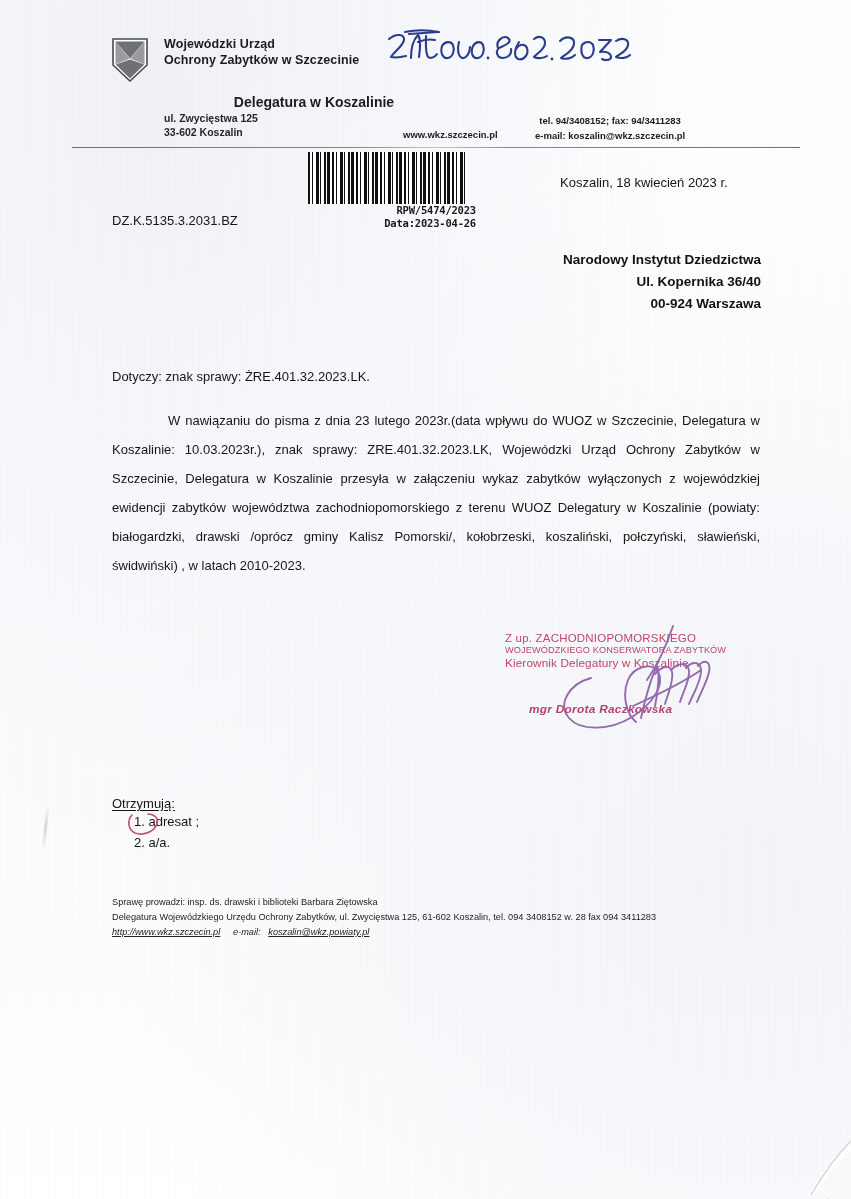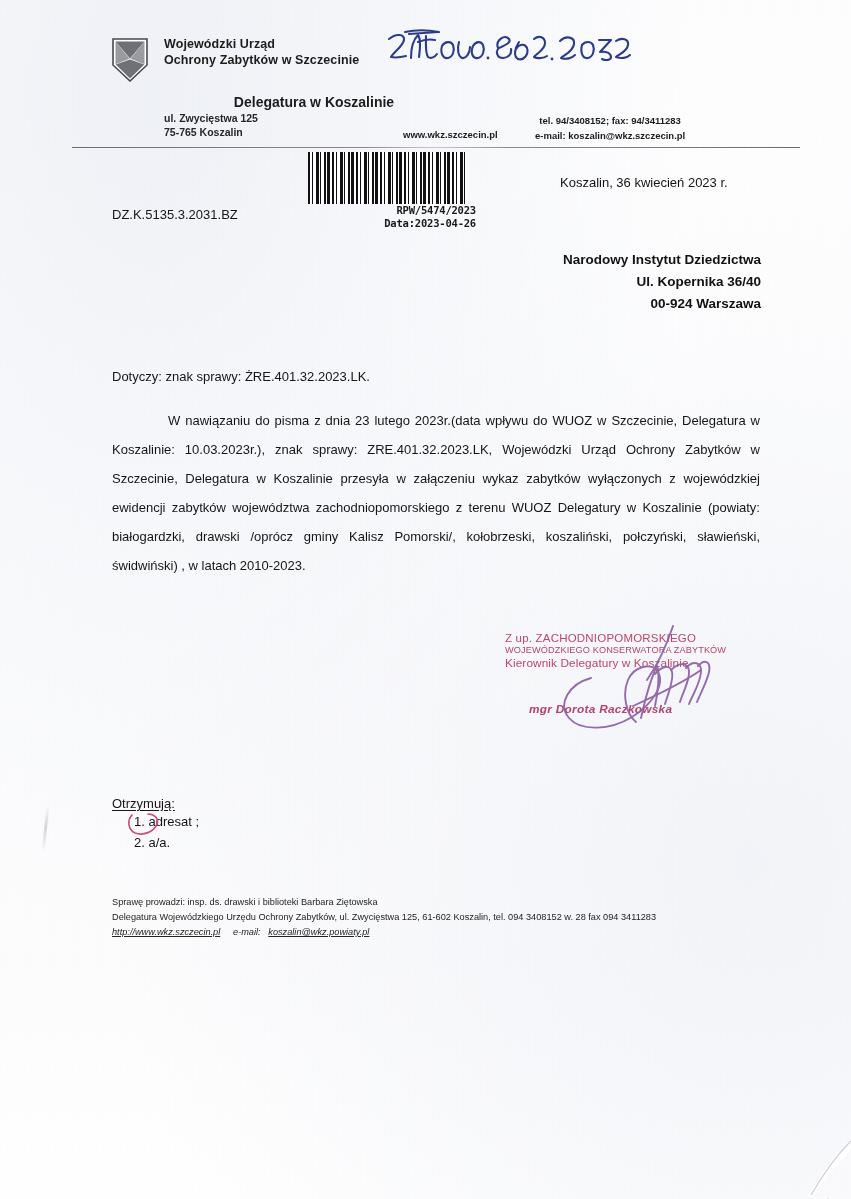--- a/index.html
+++ b/index.html
@@ -139,21 +139,21 @@
     line-height: 13px;
     color: #1a1a1a;
     letter-spacing: -0.2px;
     text-align: right;
   }
 
   
   #doc-ref {
     position: absolute;
     left: 112px;
-    top: 207px;
+    top: 213px;
     font-size: 13px;
     color: #161616;
     white-space: nowrap;
   }
   #doc-date {
     position: absolute;
     left: 560px;
     top: 175px;
     font-size: 13px;
     color: #161616;
@@ -339,21 +339,21 @@
     </div>
     <div id="org-lines">
       <div class="org-line">Wojewódzki Urząd</div>
       <div class="org-line">Ochrony Zabytków w Szczecinie</div>
     </div>
   </div>
 
   <div id="branch">
     <div id="branch-title">Delegatura w Koszalinie</div>
     <div class="branch-sub">ul. Zwycięstwa 125</div>
-    <div class="branch-sub">75-765 Koszalin</div>
+    <div class="branch-sub">33-602 Koszalin</div>
   </div>
 
   <div id="web">www.wkz.szczecin.pl</div>
 
   <div id="contact">
     <div class="contact-line">tel. 94/3408152;   fax: 94/3411283</div>
     <div class="contact-line">e-mail: koszalin@wkz.szczecin.pl</div>
   </div>
 
   <div id="rule"></div>
@@ -383,21 +383,21 @@
     </svg>
   </div>
 
   <div id="stamp">
     <div id="barcode"></div>
     <div class="stamp-text">RPW/5474/2023</div>
     <div class="stamp-text">Data:2023-04-26</div>
   </div>
 
   <div id="doc-ref">DZ.K.5135.3.2031.BZ</div>
-  <div id="doc-date">Koszalin, 36 kwiecień 2023 r.</div>
+  <div id="doc-date">Koszalin, 18 kwiecień 2023 r.</div>
 
   <div id="recipient">
     <div class="recipient-line">Narodowy Instytut Dziedzictwa</div>
     <div class="recipient-line">Ul. Kopernika 36/40</div>
     <div class="recipient-line">00-924 Warszawa</div>
   </div>
 
   <div id="subject">Dotyczy: znak sprawy: ŻRE.401.32.2023.LK.</div>
   <div id="body">W nawiązaniu do pisma z dnia 23 lutego 2023r.(data wpływu do WUOZ w Szczecinie, Delegatura w Koszalinie: 10.03.2023r.), znak sprawy: ZRE.401.32.2023.LK, Wojewódzki Urząd Ochrony Zabytków w Szczecinie, Delegatura w Koszalinie przesyła w załączeniu wykaz zabytków wyłączonych z wojewódzkiej ewidencji zabytków województwa zachodniopomorskiego  z terenu WUOZ Delegatury w Koszalinie (powiaty: białogardzki, drawski /oprócz gminy Kalisz Pomorski/, kołobrzeski, koszaliński, połczyński, sławieński, świdwiński) , w latach 2010-2023.</div>
 

